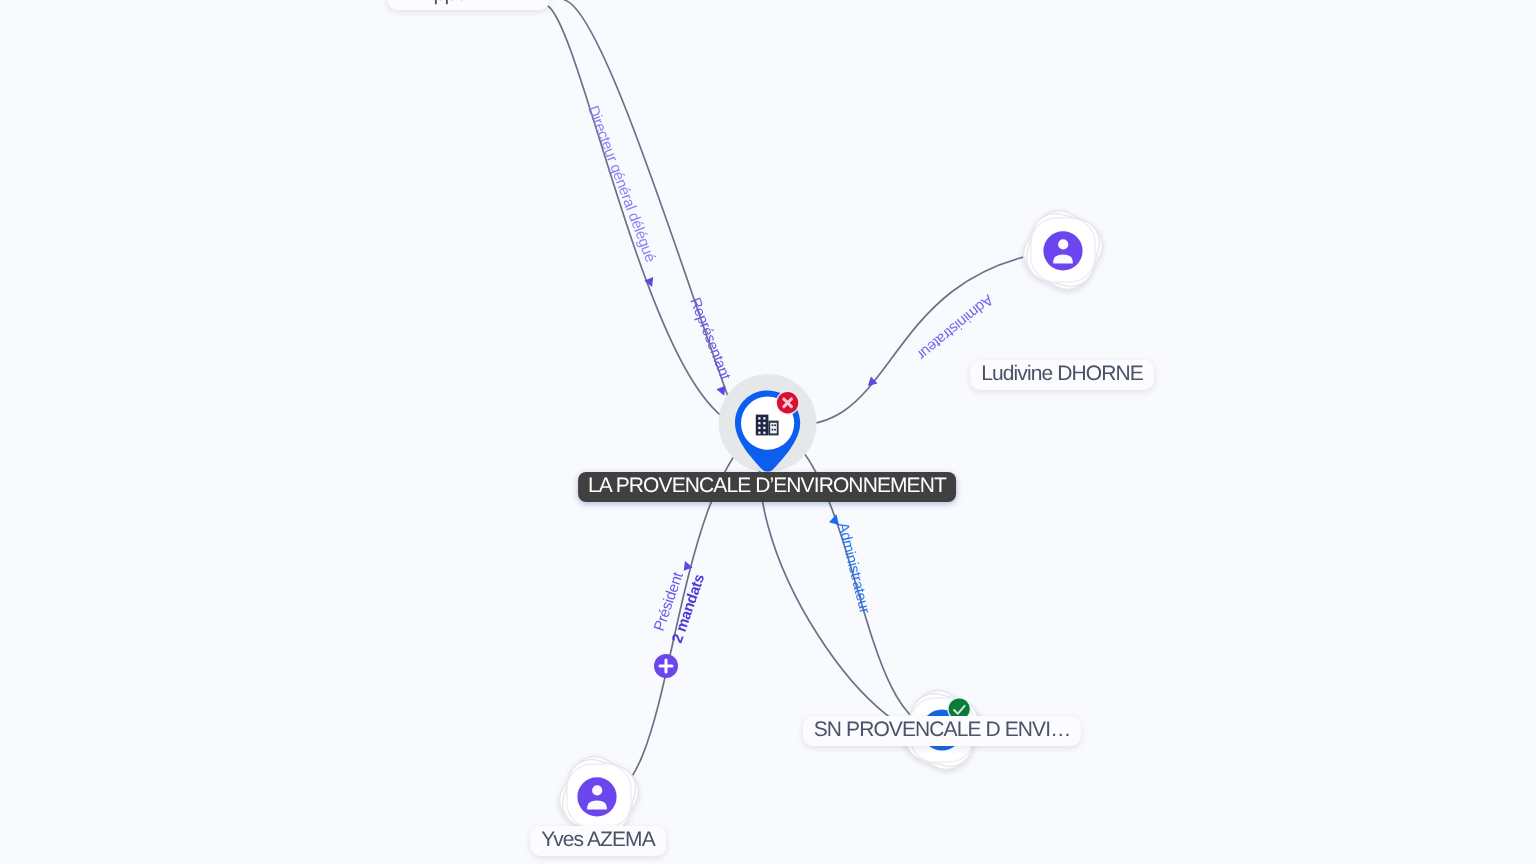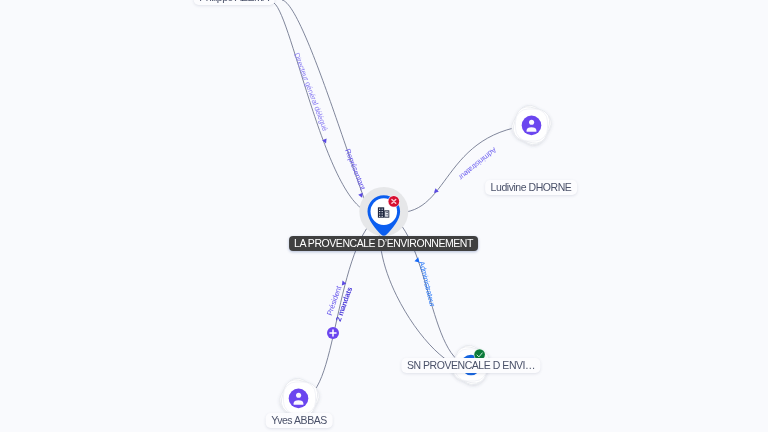--- a/index.html
+++ b/index.html
@@ -125,21 +125,21 @@
       </g>
     </g>
     <circle cx="393.8" cy="201.4" r="6.1" fill="#fde9ee" opacity="0.85"></circle>
     <circle cx="393.8" cy="201.4" r="5.35" fill="#d70f31"></circle>
     <path d="M391.9 199.5 l3.8 3.8 M395.7 199.5 l-3.8 3.8" stroke="#f9c6cf" stroke-width="1.55" stroke-linecap="round"></path>
   </g>
 </svg>
 
 <div class="pill" style="left:234px;top:-10px;">Philippe AZEMA</div>
 <div class="pill" style="left:531px;top:140px;margin-top:40px;">Ludivine DHORNE</div>
-<div class="pill" style="left:299px;top:413px;">Yves ABBAS</div>
+<div class="pill" style="left:299px;top:413px;">Yves AZEMA</div>
 <div class="pill" style="left:471px;top:358px;">SN PROVENCALE D ENVI…</div>
 <div class="pill sel" style="left:383.5px;top:236px;">LA PROVENCALE D’ENVIRONNEMENT</div>
 
 <svg class="layer" viewBox="0 0 768 432">
   <defs>
     <path id="t1" d="M 294,54 L 328,144"></path>
     <path id="t2" d="M 345,150 L 363,196"></path>
     <path id="t3" d="M 494,147 L 437,194"></path>
     <path id="t4" d="M 419,262 L 438,338"></path>
     <path id="t5" d="M 331.5,316 L 344,280"></path>

